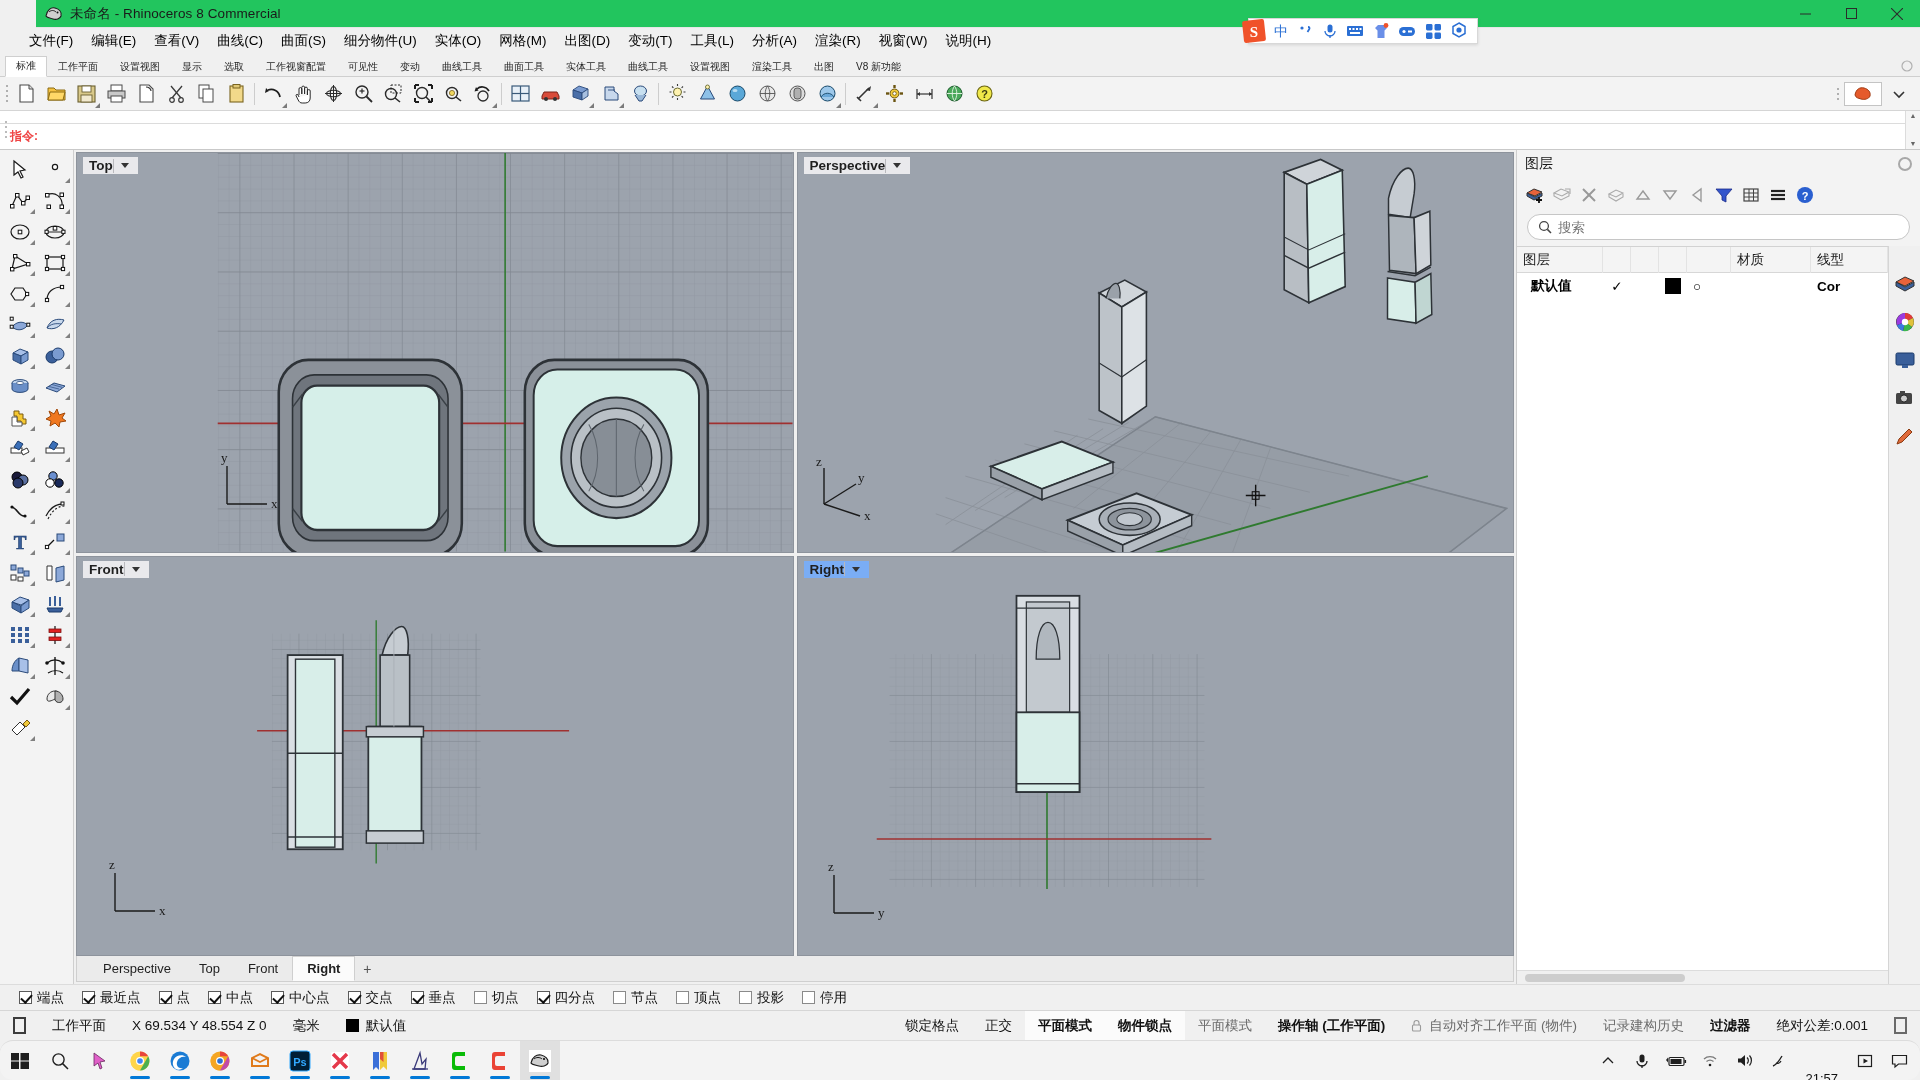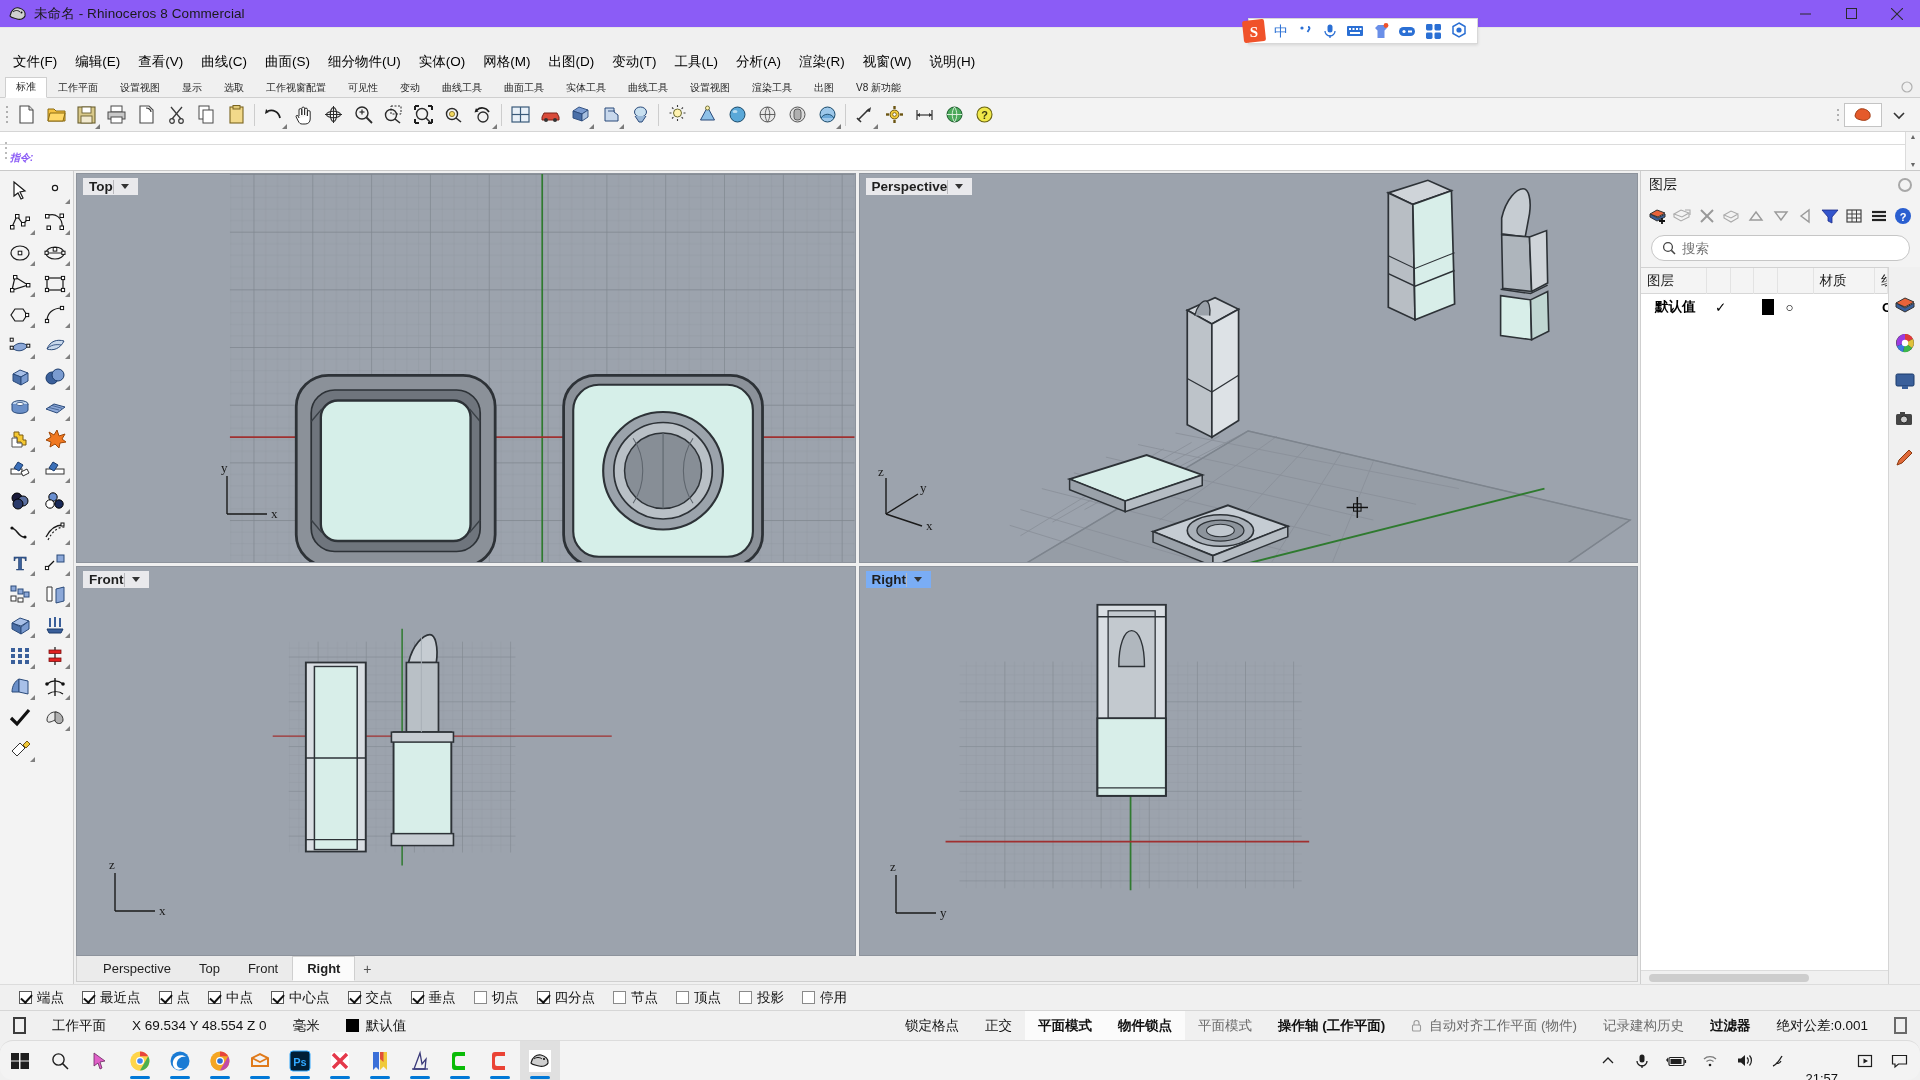--- a/index.html
+++ b/index.html
@@ -6,31 +6,31 @@
   html, body {
     width: 1920px; height: 1080px;
     font-family: "Liberation Sans", "DejaVu Sans", sans-serif;
     overflow: hidden;
     background: #f0f0f0;
     -webkit-font-smoothing: antialiased;
   }
   .app { width:1920px; height:1080px; position:relative; display:flex; flex-direction:column; background:#f0f0f0; }
 
   
-  .titlebar { height:28px; background:#8b5cf6; display:flex; align-items:center;
-    border-bottom:1px solid #e6e6e6; flex:none; position:relative; }
+  .titlebar { height:28px; background:#22c55e; display:flex; align-items:center;
+    border-bottom:1px solid #e6e6e6; flex:none; position:relative;margin-left:36px; }
   .title-icon { width:20px; height:20px; margin:0 6px 0 8px; flex:none; position:relative; }
   .title-text { font-size:13.5px; color:#1a1a1a; letter-spacing:0.1px; }
   .win-buttons { margin-left:auto; display:flex; height:28px; }
   .win-btn { width:46px; height:28px; display:flex; align-items:center; justify-content:center;
      font-size:12px; color:#2b2b2b; }
 
   
   .menubar { height:26px; background:#f0f0f0; display:flex; align-items:center;
-     padding-left:4px; flex:none; border-bottom:0px;margin-top:21px; }
+     padding-left:20px; flex:none; border-bottom:0px; }
   .menu-item { font-size:13.5px; color:#000; padding:3px 9px; white-space:nowrap; }
 
   
   .tabbar { height:23px; background:#f0f0f0; display:flex; align-items:flex-end;
     padding-left:5px; flex:none; position:relative; }
   .tabbar::after { content:""; position:absolute; left:0; right:0; bottom:0; height:1px; background:#cfcfcf; }
   .tab { font-size:10px; color:#242424; padding:2px 10px 3px 10px; white-space:nowrap;
      border:1px solid transparent; border-bottom:none; position:relative; z-index:2; }
   .tab.active { background:#ffffff; border-color:#cfcfcf; border-bottom:1px solid #fff; }
   .tab-extra { margin-left:auto; margin-right:6px; width:14px; height:14px; align-self:center; }
@@ -49,21 +49,21 @@
   .tb-right { margin-left:auto; display:flex; align-items:center; gap:2px; padding-right:6px; }
   .sogou-box { width:38px; height:24px; border:1px solid #c4c4c4; background:#fff;
      display:flex; align-items:center; justify-content:center; }
 
   
   .cmdarea { background:#ffffff; border-bottom:1px solid #c9c9c9; flex:none; position:relative;
      display:flex; flex-direction:column; }
   .cmd-history { height:12px; background:#fff; }
   .cmd-line { height:26px; display:flex; align-items:center; padding-left:10px;
      background:#fff; border-top:1px solid #dcdcdc; }
-  .cmd-label { font-size:10px; font-weight:bold; color:#8b5cf6;font-style:italic; }
+  .cmd-label { font-size:12px; font-weight:bold; color:#ef4444; }
   .cmd-input { flex:1; height:20px; border:none; outline:none; font-size:13px; margin-left:4px;
      background:transparent; }
   .cmd-grip { position:absolute; left:2px; top:4px; width:7px; height:28px;
      display:flex; flex-direction:column; justify-content:center; align-items:center; gap:3px;}
   .cmd-grip i { width:2px;height:2px;background:#a5a5a5;border-radius:50%; }
   .cmd-scroll { position:absolute; right:0; top:0; width:15px; height:100%; background:#f5f5f5;
      border-left:1px solid #dcdcdc; display:flex; flex-direction:column; justify-content:space-between;}
   .cmd-scroll span { font-size:7px; color:#666; text-align:center; line-height:10px; }
 
   
@@ -96,21 +96,21 @@
   
   .vp-tabs { height:26px; background:#ebebeb; border:1px solid #cfcfcf; border-top:none;
      display:flex; align-items:stretch; padding-left:12px; flex:none; }
   .vp-tab { font-size:13px; color:#1f1f1f; padding:4px 14px; display:flex; align-items:center; }
   .vp-tab.active { background:#fbfbfb; border:1px solid #cfcfcf; border-bottom-color:#fbfbfb;
      font-weight:bold; }
   .vp-tab-add { width:24px; display:flex; align-items:center; justify-content:center; color:#555;
      font-size:14px; }
 
   
-  .rightpanel { width:280px; background:#f3f3f3; display:flex; flex-direction:column; flex:none;
+  .rightpanel { width:404px; background:#f3f3f3; display:flex; flex-direction:column; flex:none;
      border-left:1px solid #cfcfcf; }
   .rp-header { height:28px; display:flex; align-items:center; padding:0 8px; flex:none; }
   .rp-title { font-size:14px; color:#1a1a1a; }
   .rp-gear { margin-left:auto; width:14px; height:14px; border:2px solid #a8a8a8; border-radius:50%;}
   .rp-toolbar { height:34px; display:flex; align-items:center; padding:0 6px; gap:3px; flex:none; }
   .rp-tb-ico { width:24px;height:24px;display:flex;align-items:center;justify-content:center; }
   .rp-search { margin:2px 10px 6px 10px; height:26px; background:#fff; border:1px solid #c6c6c6;
      border-radius:13px; display:flex; align-items:center; padding:0 10px; flex:none; }
   .rp-search input { border:none; outline:none; font-size:13.5px; flex:1; margin-left:6px;
      color:#333; background:transparent; }

